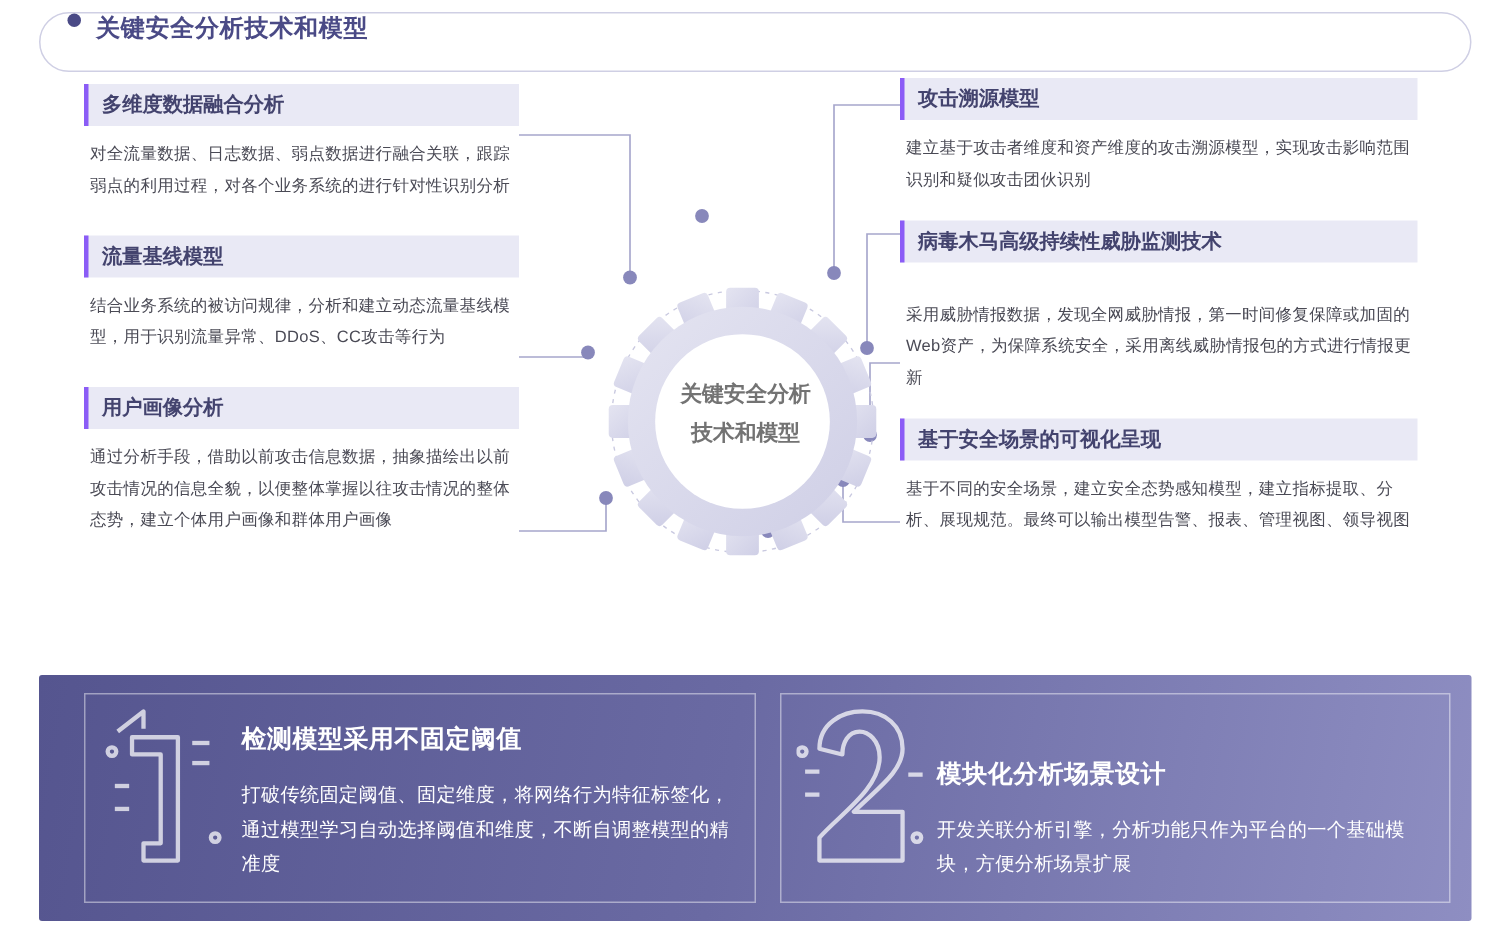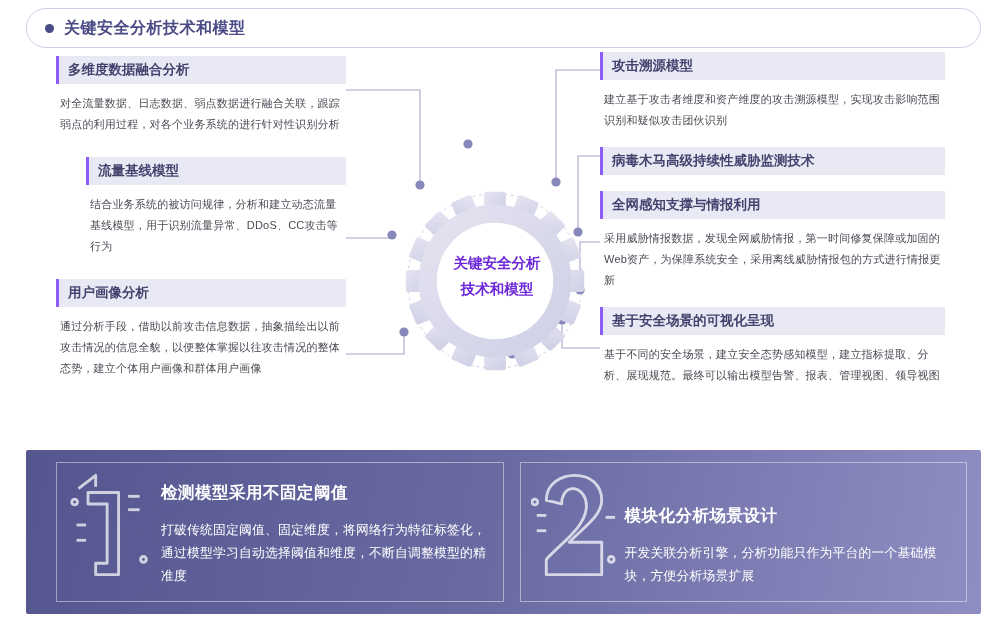--- a/index.html
+++ b/index.html
@@ -18,21 +18,20 @@
   .header-pill {
     position: absolute;
     left: 26px;
     top: 8px;
     width: 955px;
     height: 40px;
     border: 1px solid #cfcfe4;
     border-radius: 20px;
     background: #ffffff;
     display: flex;
-    align-items: center;
     padding-left: 18px;
   }
   .header-dot {
     width: 9px; height: 9px; border-radius: 50%;
     background: #4a4a86;
     margin-right: 10px;
     flex: 0 0 auto;
   }
   .header-title {
     font-size: 16px;
@@ -65,21 +64,21 @@
     left: 30px; top: 18px;
     width: 182px; height: 182px;
   }
   .center-label {
     position: absolute;
     left: 48px; top: 78px;
     width: 150px;
     text-align: center;
     font-size: 14.5px;
     font-weight: bold;
-    color: #6d28d9;
+    color: #737373;
     line-height: 26px;
     z-index: 5;
   }
 
   
   .col { position: absolute; }
   .col-left { left: 56px; top: 4px; width: 290px; }
   .col-right { left: 600px; top: 0; width: 345px; }
 
   .block { margin-bottom: 16px; }
@@ -95,21 +94,21 @@
   .block-body {
     font-size: 11px;
     line-height: 21px;
     color: #4a4a55;
     padding: 9px 2px 0 4px;
     letter-spacing: .2px;
   }
 
   
   #lb0 { margin-bottom: 22px; }
-  #lb1 { margin-bottom: 22px; margin-left: 30px; }
+  #lb1 { margin-bottom: 22px; }
   #rb0 { margin-bottom: 16px; }
   #rb1 { margin-bottom: 16px; }
   #rb2 { margin-bottom: 16px; }
 
   
   .footer {
     position: absolute;
     left: 26px;
     top: 450px;
     width: 955px;
@@ -253,21 +252,20 @@
 
   <div class="col col-right">
     <div class="block" id="rb0">
       <div class="block-title">攻击溯源模型</div>
       <div class="block-body">建立基于攻击者维度和资产维度的攻击溯源模型，实现攻击影响范围识别和疑似攻击团伙识别</div>
     </div>
     <div class="block" id="rb1">
       <div class="block-title">病毒木马高级持续性威胁监测技术</div>
     </div>
     <div class="block" id="rb2">
-      <div class="block-title">全网感知支撑与情报利用</div>
       <div class="block-body">采用威胁情报数据，发现全网威胁情报，第一时间修复保障或加固的Web资产，为保障系统安全，采用离线威胁情报包的方式进行情报更新</div>
     </div>
     <div class="block" id="rb3">
       <div class="block-title">基于安全场景的可视化呈现</div>
       <div class="block-body">基于不同的安全场景，建立安全态势感知模型，建立指标提取、分析、展现规范。最终可以输出模型告警、报表、管理视图、领导视图</div>
     </div>
   </div>
 </div>
 
 <div class="footer">

